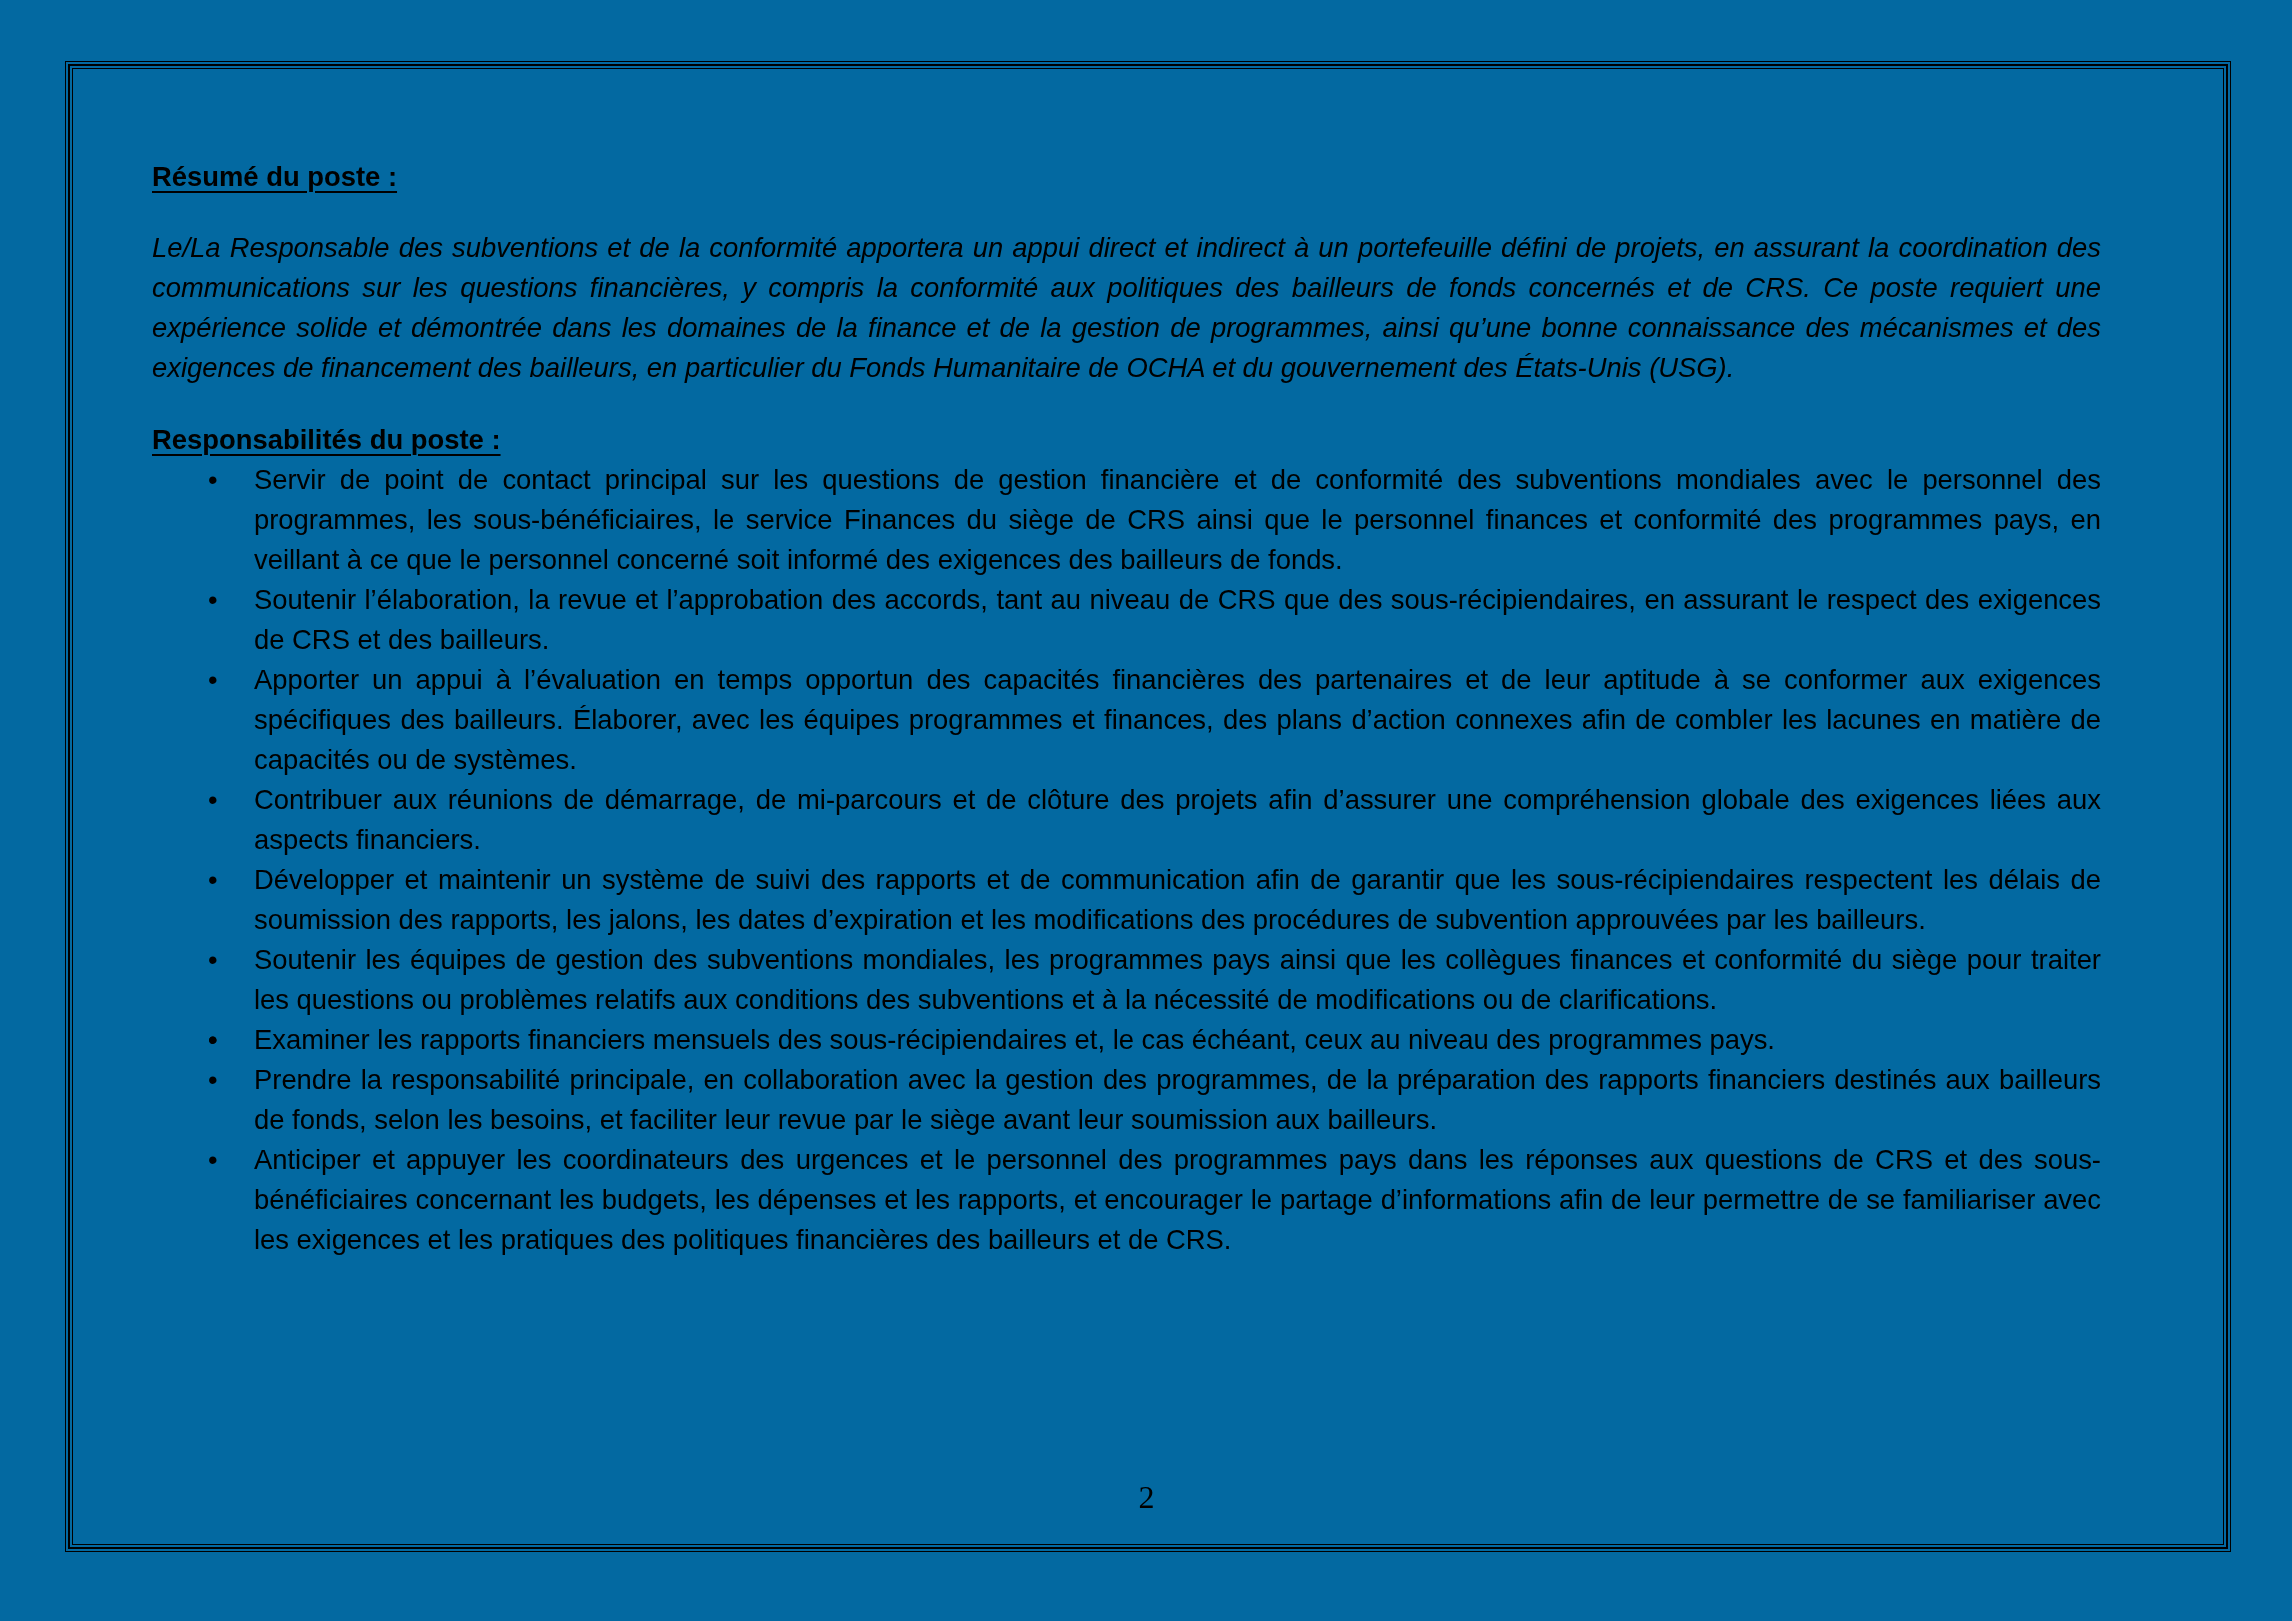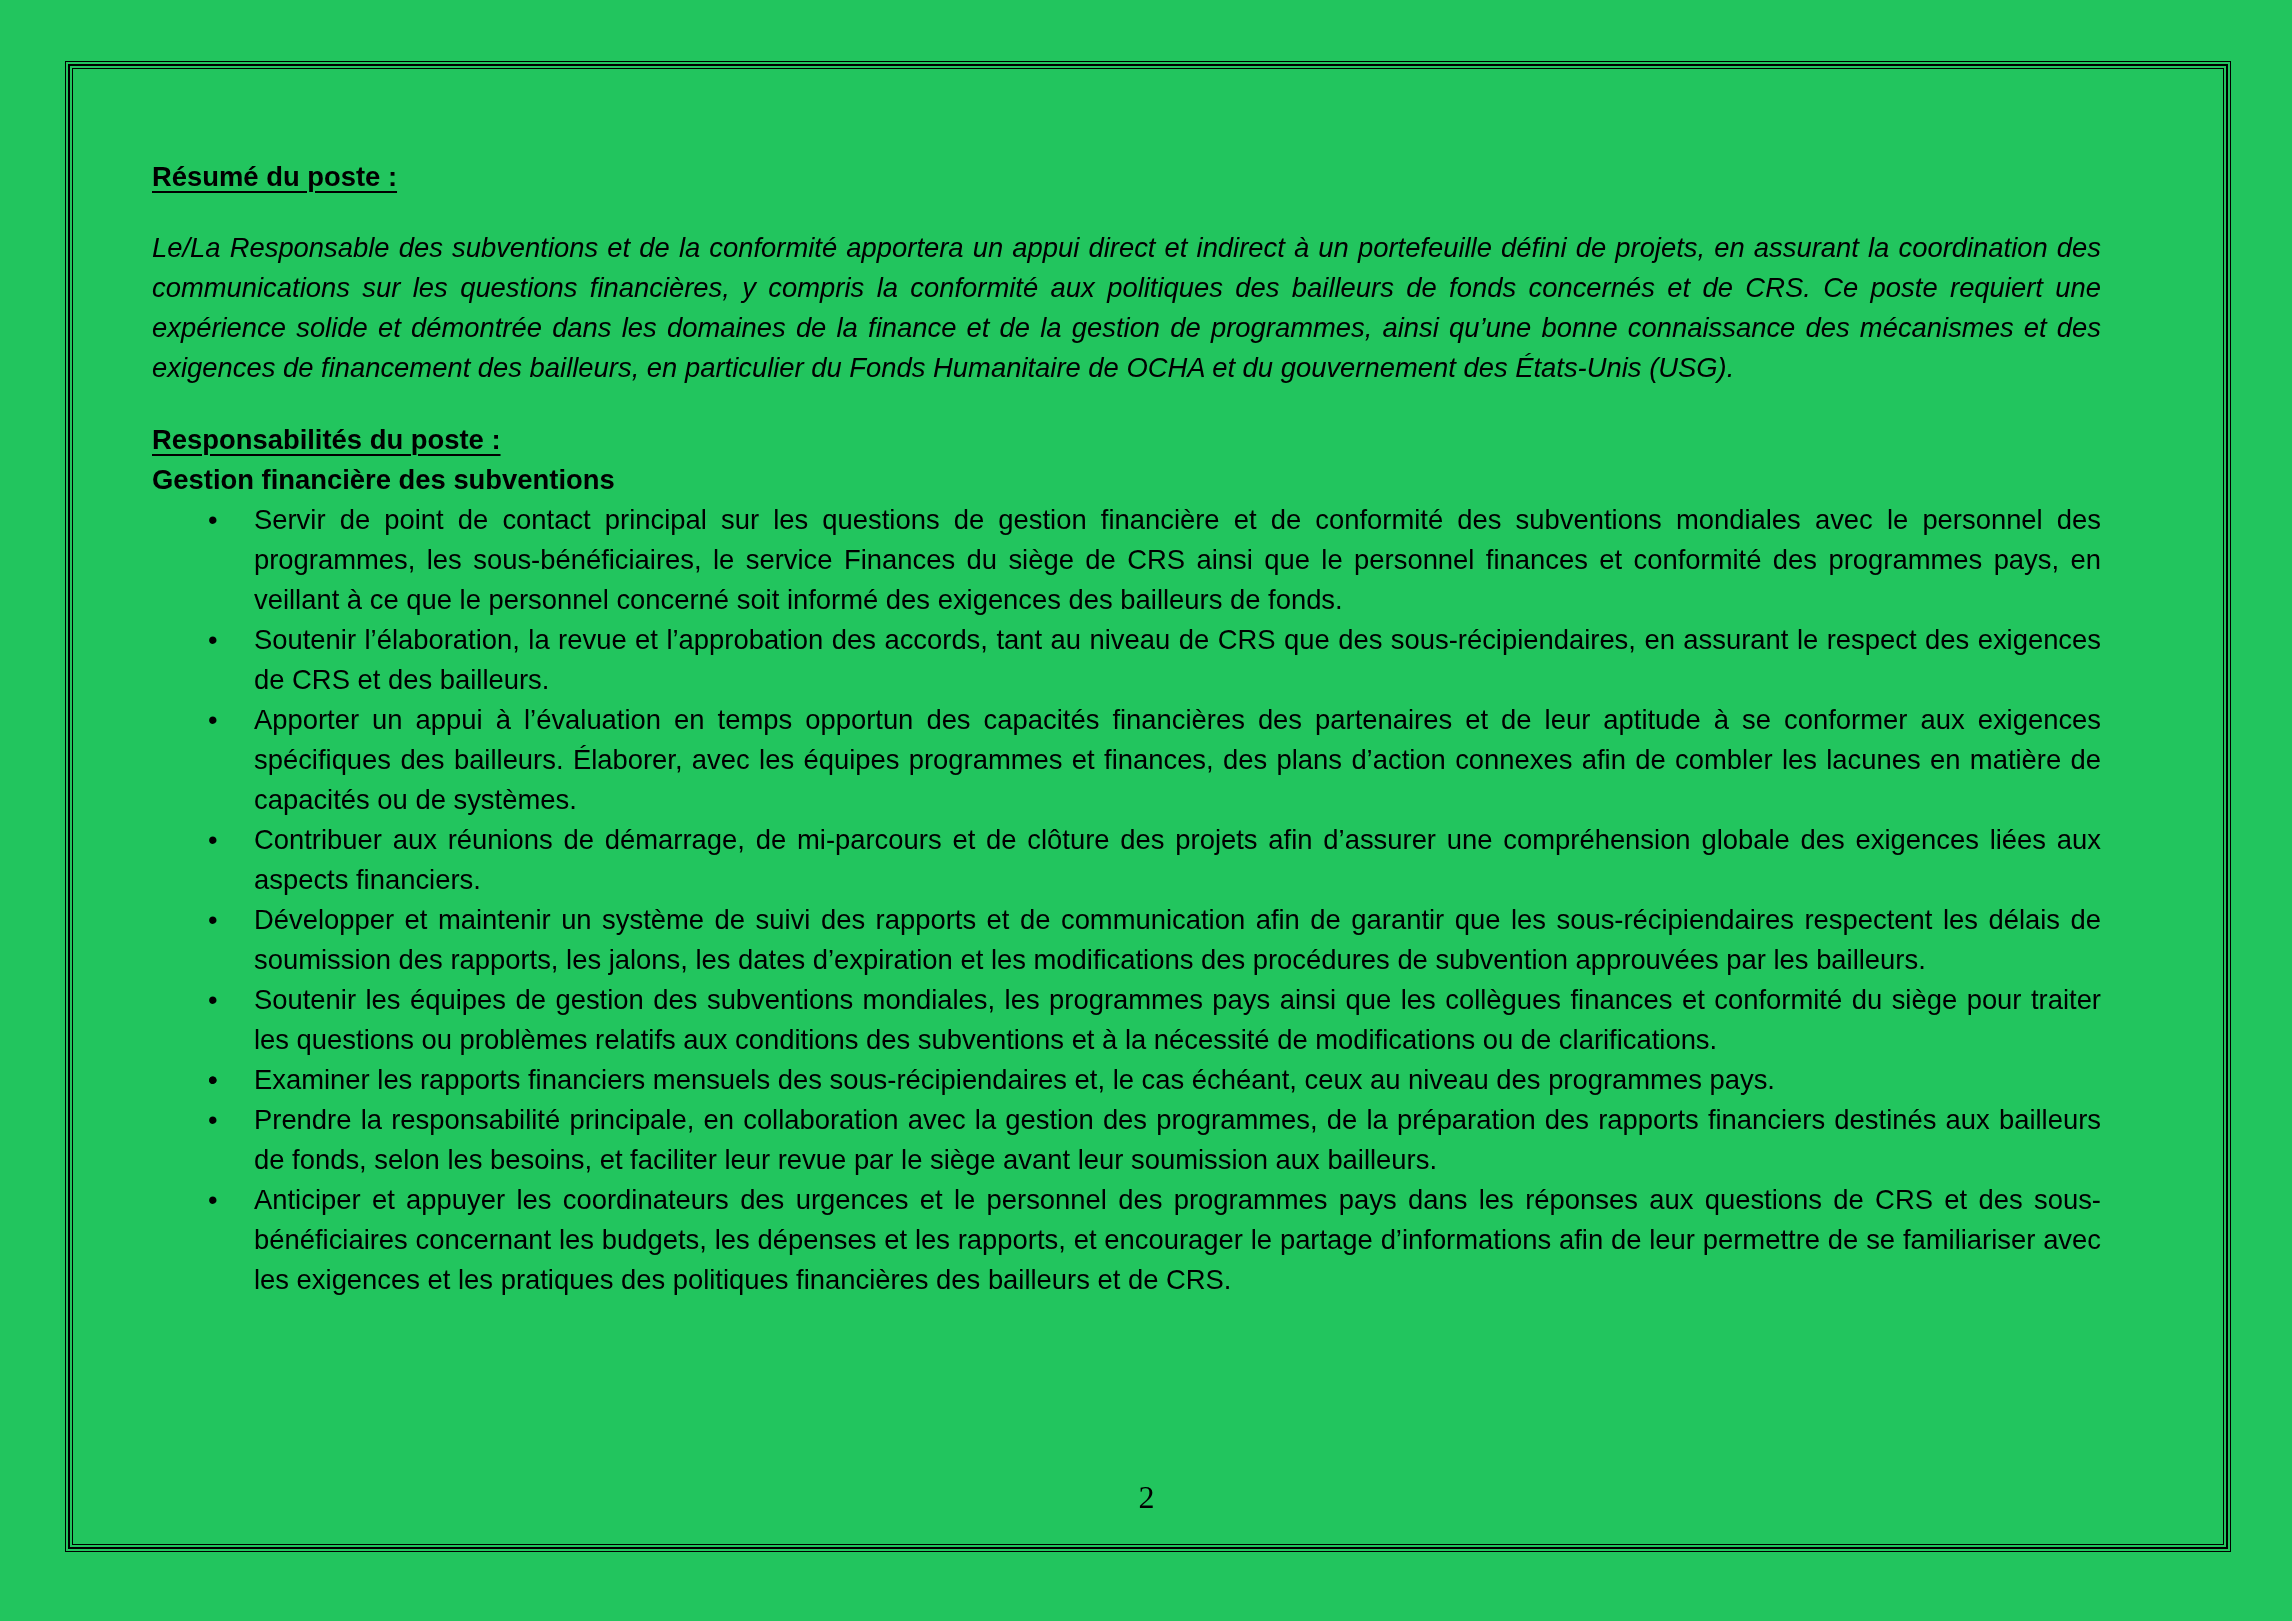--- a/index.html
+++ b/index.html
@@ -4,21 +4,21 @@
 <style>
   html, body {
     margin: 0;
     padding: 0;
     background: #ffffff;
   }
   .page {
     position: relative;
     width: 2293px;
     height: 1621px;
-    background: #22c55e;
+    background: #0369a1;
     font-family: "Liberation Sans", "DejaVu Sans", sans-serif;
     color: #000000;
     overflow: hidden;
   }
   
   .frame-outer {
     position: absolute;
     left: 65px;
     top: 61px;
     right: 62px;
@@ -112,21 +112,20 @@
   </div>
 
   <div class="content">
 
     <p class="heading-underlined heading-resume">Résumé du poste :</p>
 
     <p class="summary-paragraph">Le/La Responsable des subventions et de la conformité apportera un appui direct et indirect à un portefeuille défini de projets, en assurant la coordination des communications sur les questions financières, y compris la conformité aux politiques des bailleurs de fonds concernés et de CRS. Ce poste requiert une expérience solide et démontrée dans les domaines de la finance et de la gestion de programmes, ainsi qu’une bonne connaissance des mécanismes et des exigences de financement des bailleurs, en particulier du Fonds Humanitaire de OCHA et du gouvernement des États-Unis (USG).</p>
 
     <p class="heading-underlined">Responsabilités du poste :</p>
 
-    <p class="subheading-bold">Gestion financière des subventions</p>
 
     <ul class="bullet-list">
       <li>
         <span class="bullet">•</span>
         <span class="li-text">Servir de point de contact principal sur les questions de gestion financière et de conformité des subventions mondiales avec le personnel des programmes, les sous-bénéficiaires, le service Finances du siège de CRS ainsi que le personnel finances et conformité des programmes pays, en veillant à ce que le personnel concerné soit informé des exigences des bailleurs de fonds.</span>
       </li>
       <li>
         <span class="bullet">•</span>
         <span class="li-text">Soutenir l’élaboration, la revue et l’approbation des accords, tant au niveau de CRS que des sous-récipiendaires, en assurant le respect des exigences de CRS et des bailleurs.</span>
       </li>

